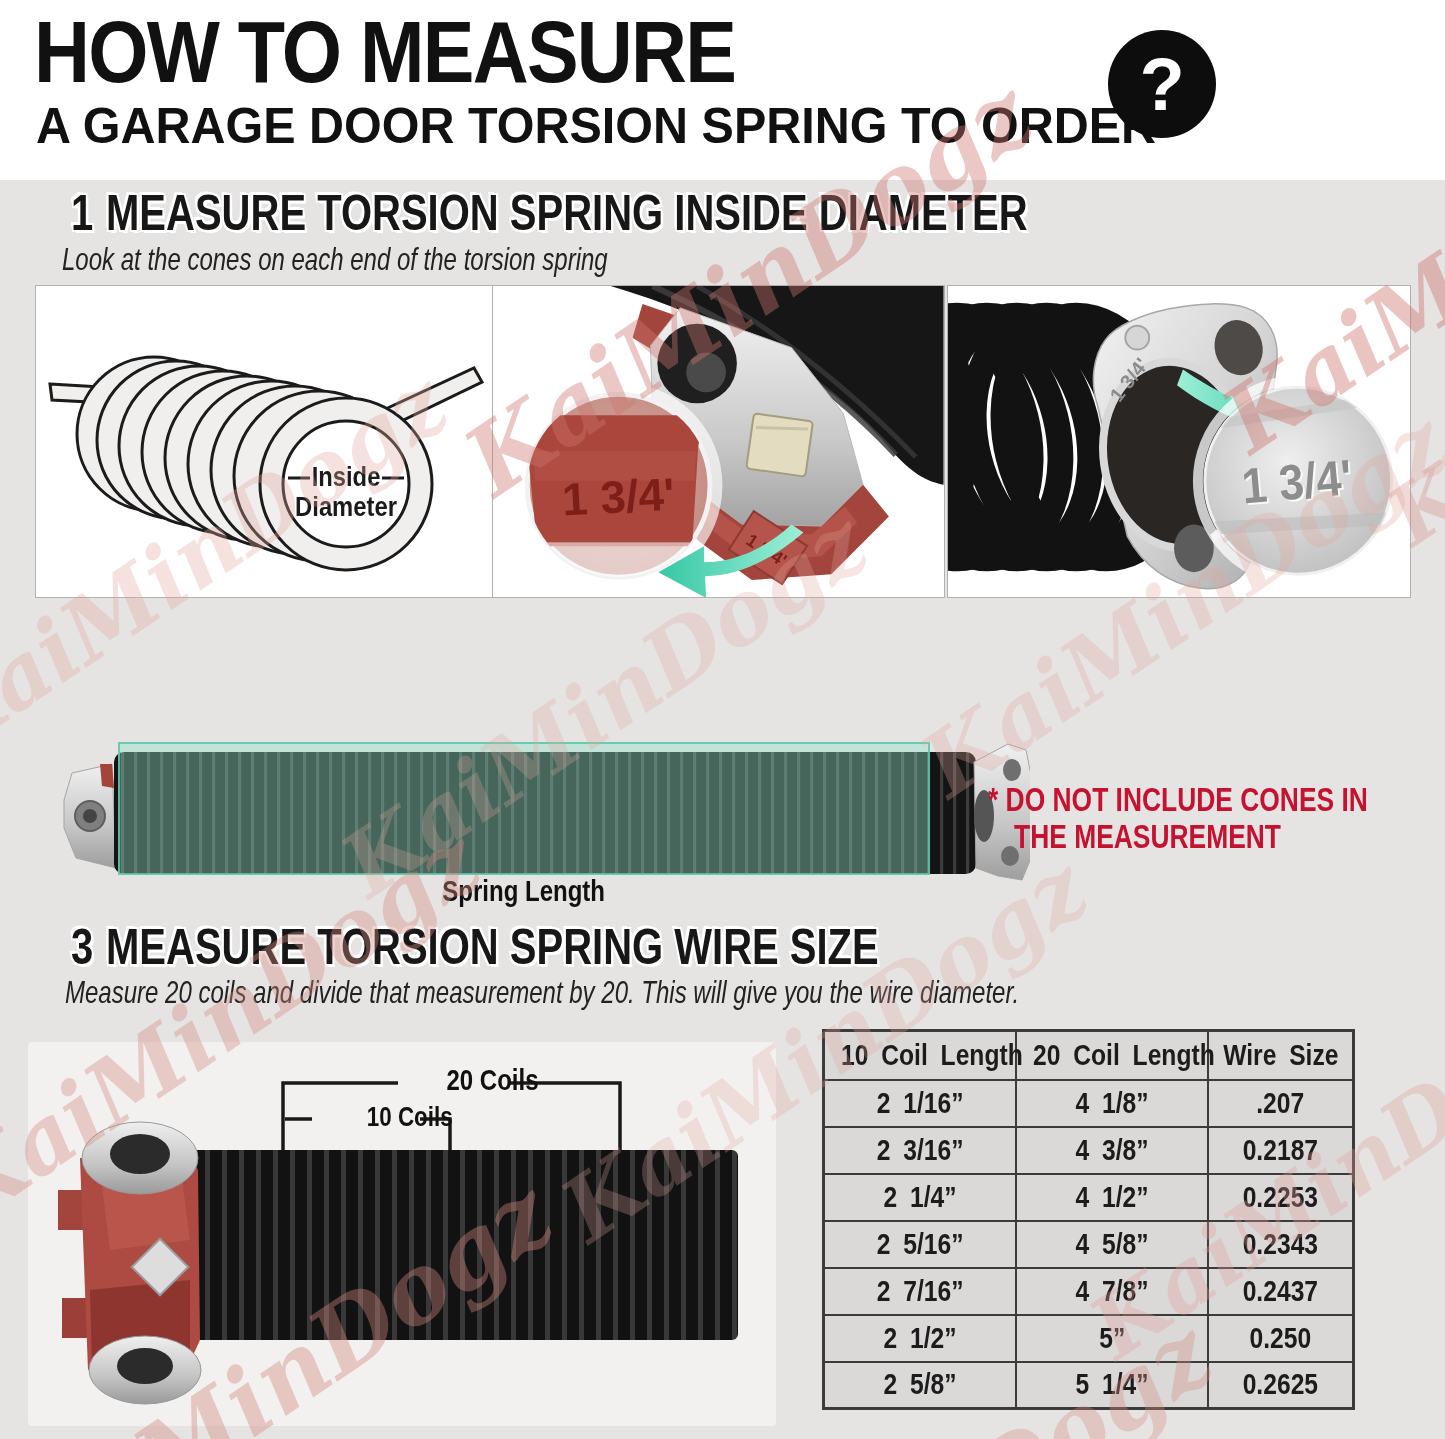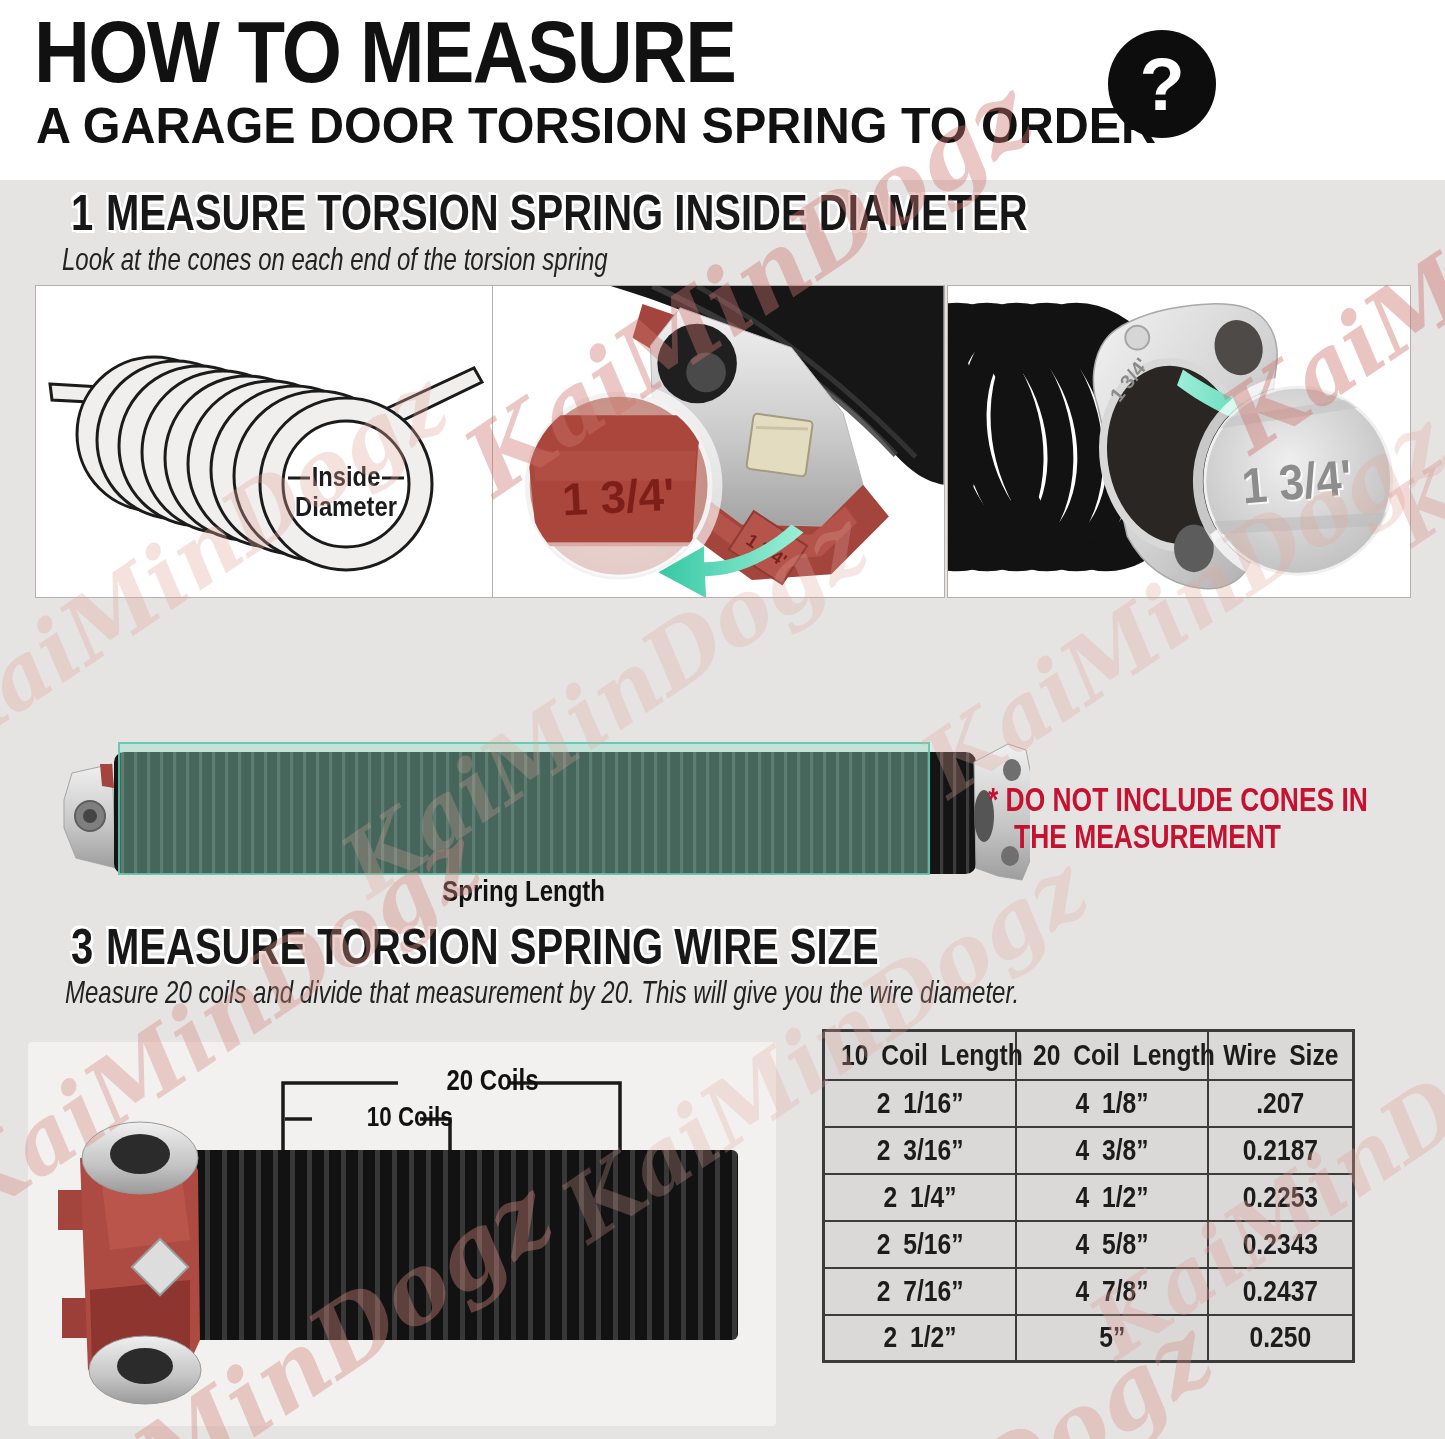--- a/index.html
+++ b/index.html
@@ -316,20 +316,25 @@
       <tr>
         <td><span class="sqz-c">2 7/16”</span></td>
         <td><span class="sqz-c">4 7/8”</span></td>
         <td><span class="sqz-c">0.2437</span></td>
       </tr>
       <tr>
         <td><span class="sqz-c">2 1/2”</span></td>
         <td><span class="sqz-c">5”</span></td>
         <td><span class="sqz-c">0.250</span></td>
       </tr>
+      <tr>
+        <td><span class="sqz-c">2 5/8”</span></td>
+        <td><span class="sqz-c">5 1/4”</span></td>
+        <td><span class="sqz-c">0.2625</span></td>
+      </tr>
     </tbody>
   </table>
 
   <span class="watermark" style="left:420px;top:240px;font-size:95px;color:rgba(206,118,110,0.40);">KaiMinDogz</span>
   <span class="watermark" style="left:1180px;top:210px;font-size:90px;color:rgba(205,115,108,0.42);">KaiMinDogz</span>
   <span class="watermark" style="left:1350px;top:330px;font-size:80px;color:rgba(210,130,122,0.30);">KaiMinDogz</span>
   <span class="watermark" style="left:-120px;top:520px;font-size:88px;color:rgba(224,164,156,0.33);">KaiMinDogz</span>
   <span class="watermark" style="left:300px;top:660px;font-size:88px;color:rgba(224,164,156,0.28);">KaiMinDogz</span>
   <span class="watermark" style="left:880px;top:560px;font-size:88px;color:rgba(224,164,156,0.30);">KaiMinDogz</span>
   <span class="watermark" style="left:-100px;top:980px;font-size:90px;color:rgba(214,140,130,0.38);">KaiMinDogz</span>

